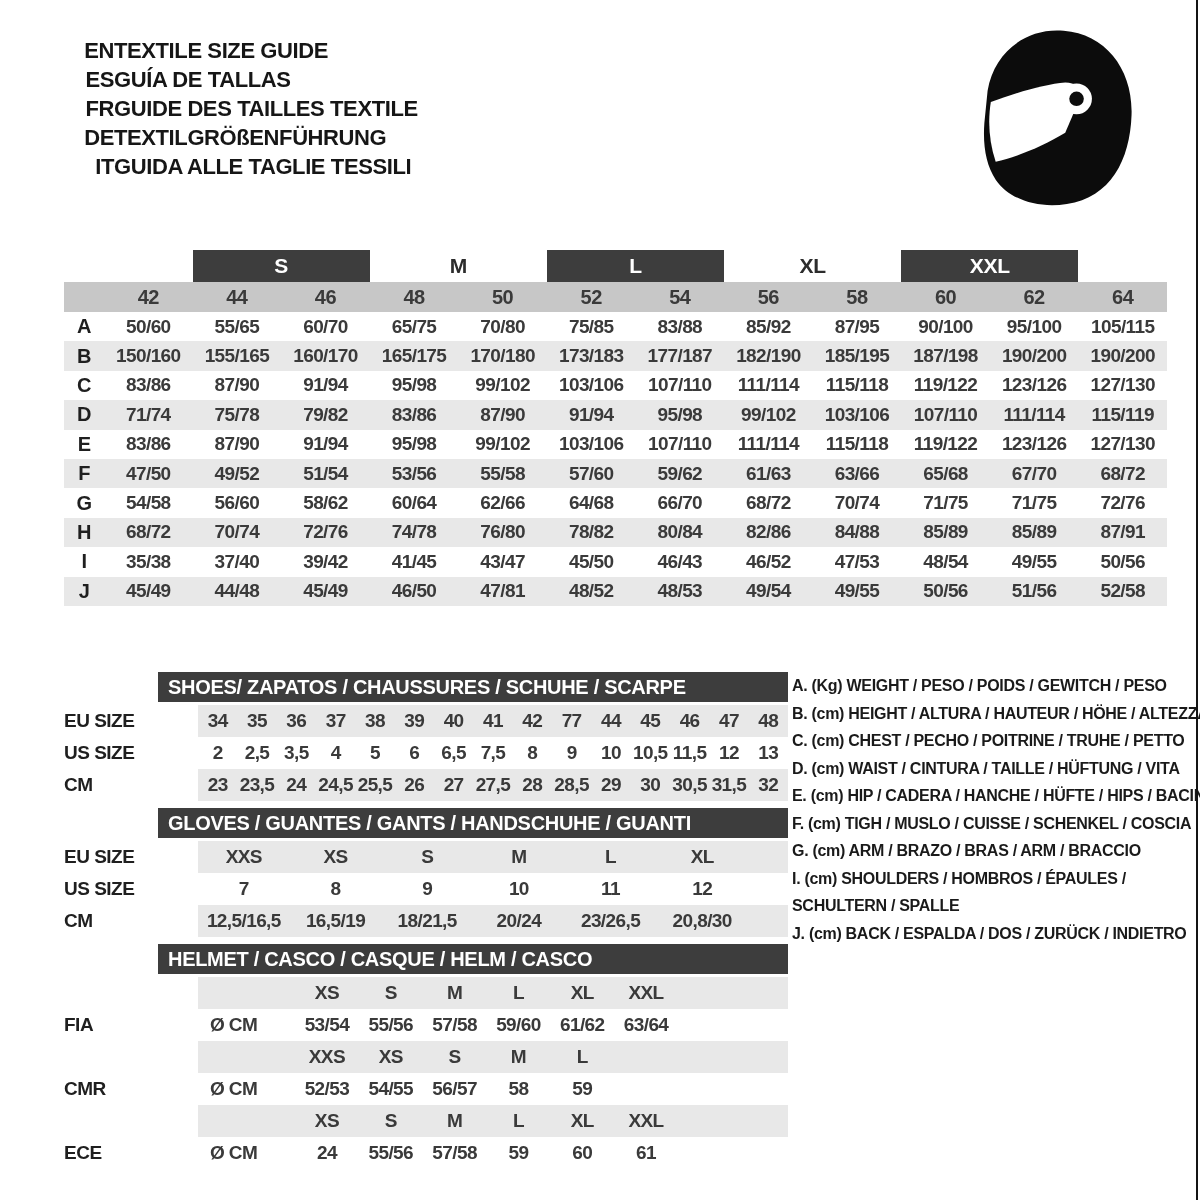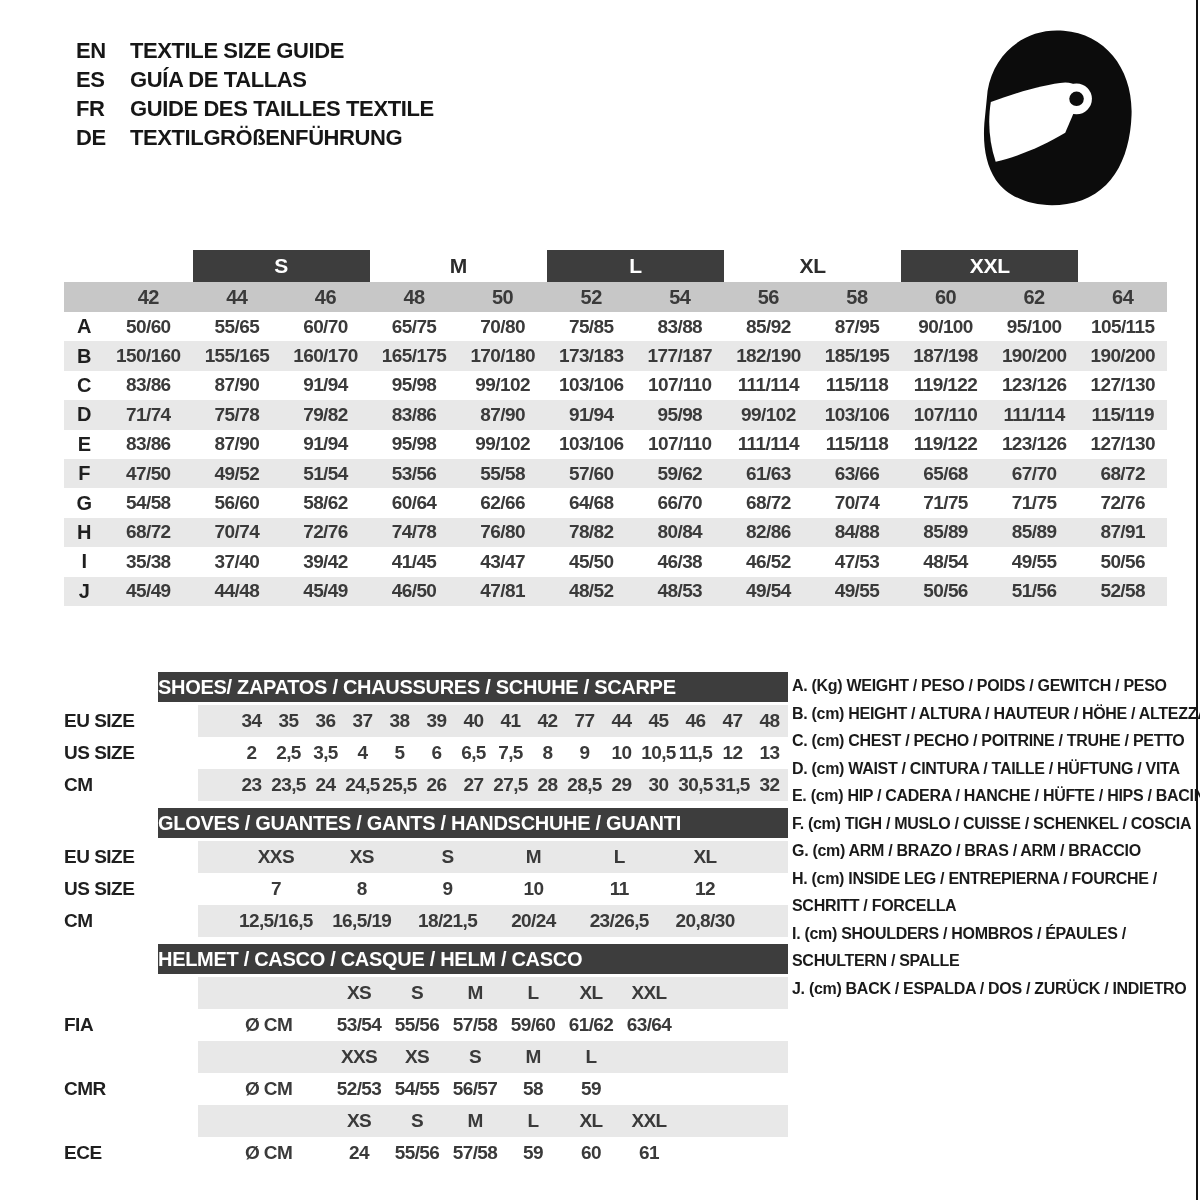--- a/index.html
+++ b/index.html
@@ -1,20 +1,20 @@
 <!DOCTYPE html>
 <html><head>
 <meta charset="utf-8">
 <style>
   html,body{margin:0;padding:0;background:#fff;}
   .page{position:relative;width:1200px;height:1200px;background:#fff;overflow:hidden;
         font-family:"Liberation Sans",sans-serif;font-weight:bold;color:#222;}
 
   
-  .lang-block{position:absolute;left:76px;top:36px;}
+  .lang-block{position:absolute;left:60px;top:36px;text-align:right;}
   .lang-row{display:flex;height:29px;align-items:center;font-size:22px;letter-spacing:-0.4px;color:#161616;}
   .lang-code{width:54px;}
 
   
   .helmet-icon{position:absolute;left:972px;top:26px;width:180px;height:186px;}
 
   
   .main-table{position:absolute;left:64px;top:250px;width:1103px;}
   .grid{display:grid;grid-template-columns:40px repeat(12,1fr);}
   .size-group-row{height:32px;}
@@ -25,24 +25,24 @@
   .band-cell{display:flex;align-items:center;justify-content:center;font-size:20px;color:#3a3a3a;letter-spacing:-0.5px;}
   .m-row{height:29.4px;}
   .m-row.alt{background:#e8e8e8;}
   .m-cell{display:flex;align-items:center;justify-content:center;font-size:19px;color:#3a3a3a;letter-spacing:-0.6px;}
   .m-cell.letter{font-size:20px;color:#1f1f1f;}
 
   
   .sections{position:absolute;left:64px;top:672px;width:724px;}
   .section{margin-bottom:7px;}
   .sec-header{height:30px;background:#3d3d3d;color:#fff;font-size:20px;display:flex;align-items:center;
-              margin-left:94px;margin-bottom:3px;letter-spacing:-0.3px;}
+              padding-left:10px;margin-left:94px;margin-bottom:3px;letter-spacing:-0.3px;}
   .sec-row{display:flex;height:32px;gap:40px;}
   .sec-label{width:94px;display:flex;align-items:center;font-size:19px;color:#1f1f1f;letter-spacing:-0.5px;}
-  .sec-cells{flex:1;display:flex;padding-left:35px;}
+  .sec-cells{flex:1;display:flex;}
   .sec-cells.shaded{background:#e8e8e8;}
   .sec-cell{flex:1;display:flex;align-items:center;justify-content:center;font-size:19px;color:#3a3a3a;letter-spacing:-0.6px;}
   .gloves-cells{padding-right:40px;}
   .helmet-cells{padding-right:110px;}
   .helmet-cells .lead{flex:0 0 85px;justify-content:flex-start;padding-left:12px;color:#3a3a3a;}
 
   
   .legend{position:absolute;left:792px;top:672px;width:404px;}
   .legend-line{font-size:16px;line-height:27.5px;letter-spacing:-0.3px;color:#1a1a1a;white-space:nowrap;}
 
@@ -63,20 +63,24 @@
         <span class="lang-code">ES</span>
         <span class="lang-title">GUÍA DE TALLAS</span>
       </div>
       <div class="lang-row">
         <span class="lang-code">FR</span>
         <span class="lang-title">GUIDE DES TAILLES TEXTILE</span>
       </div>
       <div class="lang-row">
         <span class="lang-code">DE</span>
         <span class="lang-title">TEXTILGRÖßENFÜHRUNG</span>
+      </div>
+      <div class="lang-row">
+        <span class="lang-code">IT</span>
+        <span class="lang-title">GUIDA ALLE TAGLIE TESSILI</span>
       </div>
     </div>
 
   <svg class="helmet-icon" viewBox="0 0 110 115" aria-hidden="true">
     <path d="M56 3 C82 5 99 27 98 55 C97 83 85 106 58 110 C40 113 22 107 14 95 C8 86 6 74 7 60 L9 40 C13 16 33 1 56 3 Z" fill="#0c0c0c"></path>
     <path d="M11 47 C27 41 45 36 57 35 C65 35 68 40 66 45 L57 66 C44 74 27 81 14 84 C10 72 9 59 11 47 Z" fill="#ffffff"></path>
     <circle cx="64" cy="45" r="9.5" fill="#ffffff"></circle>
     <circle cx="64" cy="45" r="4.5" fill="#0c0c0c"></circle>
   </svg>
 
@@ -225,21 +229,21 @@
           <div class="m-cell">87/91</div>
         </div>
         <div class="grid m-row">
           <div class="m-cell letter">I</div>
           <div class="m-cell">35/38</div>
           <div class="m-cell">37/40</div>
           <div class="m-cell">39/42</div>
           <div class="m-cell">41/45</div>
           <div class="m-cell">43/47</div>
           <div class="m-cell">45/50</div>
-          <div class="m-cell">46/38</div>
+          <div class="m-cell">46/43</div>
           <div class="m-cell">46/52</div>
           <div class="m-cell">47/53</div>
           <div class="m-cell">48/54</div>
           <div class="m-cell">49/55</div>
           <div class="m-cell">50/56</div>
         </div>
         <div class="grid m-row alt">
           <div class="m-cell letter">J</div>
           <div class="m-cell">45/49</div>
           <div class="m-cell">44/48</div>
@@ -456,24 +460,20 @@
       <div class="legend-item">
         <div class="legend-line">E. (cm) HIP / CADERA / HANCHE / HÜFTE / HIPS / BACINO</div>
       </div>
       <div class="legend-item">
         <div class="legend-line">F. (cm) TIGH / MUSLO / CUISSE / SCHENKEL / COSCIA</div>
       </div>
       <div class="legend-item">
         <div class="legend-line">G. (cm) ARM / BRAZO / BRAS / ARM / BRACCIO</div>
       </div>
       <div class="legend-item">
-        <div class="legend-line">H. (cm) INSIDE LEG / ENTREPIERNA / FOURCHE /</div>
-        <div class="legend-line">SCHRITT / FORCELLA</div>
-      </div>
-      <div class="legend-item">
         <div class="legend-line">I. (cm) SHOULDERS / HOMBROS / ÉPAULES /</div>
         <div class="legend-line">SCHULTERN / SPALLE</div>
       </div>
       <div class="legend-item">
         <div class="legend-line">J. (cm) BACK / ESPALDA / DOS / ZURÜCK / INDIETRO</div>
       </div>
     </div>
 
   <div class="right-border"></div>
 

